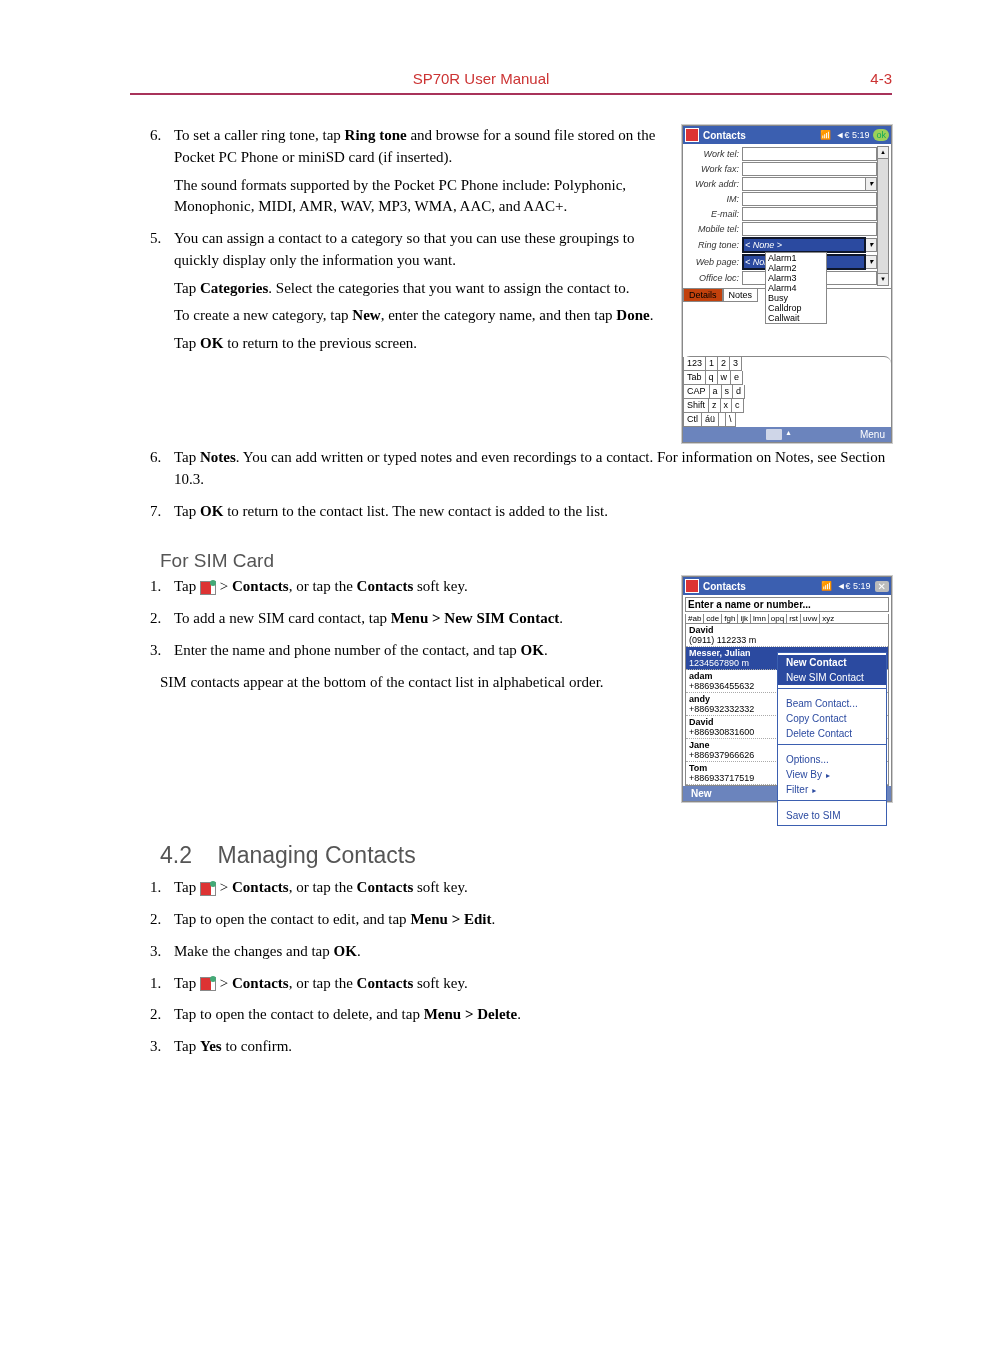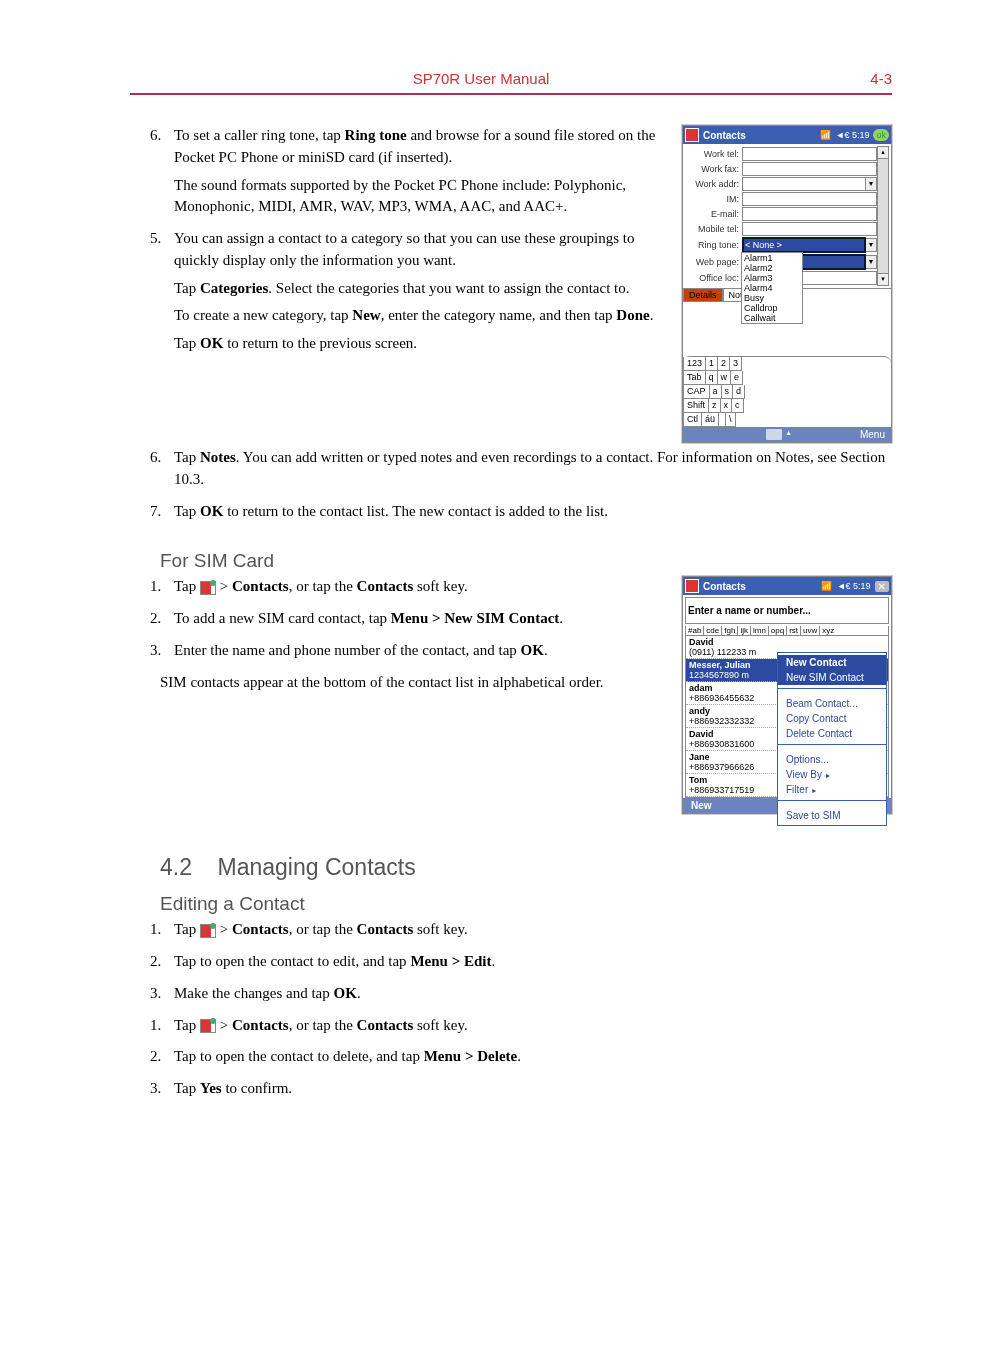--- a/index.html
+++ b/index.html
@@ -113,21 +113,21 @@
   }
   .titlebar .flag { width:12px;height:12px;background:#d33;border:1px solid #fff; }
   .titlebar .title { flex:1; font-weight:bold; }
   .titlebar .ok {
     background:#9dd05a;color:#1a5;font-size:9px;padding:1px 3px;border-radius:6px;
   }
   .titlebar .x {
     background:#bbb;color:#fff;font-size:10px;padding:0 3px;border-radius:2px;
   }
   .form-body { padding: 2px 2px 2px 2px; display:flex; }
-  .form-left { flex:1; }
+  .form-left { flex:1;font-style:italic; }
   .form-row { display:flex; align-items:center; margin:1px 0; }
   .form-row label { width:54px; text-align:right; padding-right:3px; font-size:9px; color:#333;}
   .form-row .field {
     flex:1; height:12px; border:1px solid #888; background:#fff;
   }
   .form-row .dd {
     width:10px;height:12px;border:1px solid #888;border-left:none;background:#eee;text-align:center;font-size:8px;line-height:12px;
   }
   .scrollcol { width:12px; display:flex;flex-direction:column;}
   .sc-btn { border:1px solid #888;background:#eee;height:11px;font-size:7px;text-align:center;line-height:9px;}
@@ -158,21 +158,21 @@
     background:#6b84bd;display:flex;justify-content:space-between;padding:2px 6px;color:#fff;font-size:10px;
   }
   .bottombar .kbicon{
     width:16px;height:11px;background:#cfd6e8;border-radius:1px;position:relative;
   }
   .bottombar .kbicon::after{content:"▴";position:absolute;right:-8px;top:-1px;font-size:8px;color:#fff;}
 
   
   .ss2 { width:208px; position:relative;}
   .searchbox {
-    border:1px solid #888;margin:2px;padding:7px 2px;font-weight:bold;font-size:10px;
+    border:1px solid #888;margin:2px;padding:1px 2px;font-weight:bold;font-size:10px;
   }
   .alpharow { display:flex;border:1px solid #888;border-top:none;margin:0 2px;}
   .alpharow span{border-right:1px solid #888;padding:0 2px;font-size:8px;}
   .alpharow span:last-child{border-right:none;}
   .clist{margin:0 2px;border:1px solid #888;border-top:none;font-size:9px;}
   .clist .entry{padding:1px 3px;border-bottom:1px dotted #aaa;}
   .clist .entry .name{font-weight:bold;}
   .clist .entry.selected{background:#2b4aa0;color:#fff;}
   .ctxmenu{
     position:absolute;right:4px;top:75px;width:108px;
@@ -262,21 +262,21 @@
           <div class="sc-btn">▴</div>
           <div class="sc-track"></div>
           <div class="sc-btn">▾</div>
         </div>
       </div>
       <div class="tabs1">
         <span class="tab">Details</span>
         <span class="tab active">Notes</span>
       </div>
 
-      <div class="sip-list" style="left:58px;top:126px;" id="ss1-ddlist">
+      <div class="sip-list" style="left:82px;top:126px;" id="ss1-ddlist">
           <div>Alarm1</div>
           <div>Alarm2</div>
           <div>Alarm3</div>
           <div>Alarm4</div>
           <div>Busy</div>
           <div>Calldrop</div>
           <div>Callwait</div>
         </div>
       <div class="kbd" id="ss1-kbd" style="margin-top:54px;">
           <div class="krow">
@@ -403,21 +403,20 @@
         <span class="kbicon"></span>
         <span>Menu</span>
       </div>
     </div>
   </div>
 
   <h2 class="section-num">
     <span>4.2</span>&nbsp;&nbsp;&nbsp;&nbsp;<span>Managing Contacts</span>
   </h2>
 
-  <h3 class="section-sub">Editing a Contact</h3>
   <ol class="main-list" id="edit-list">
       <li style="list-style: none; position: relative;"><span style="position: absolute; left: -24px;">1.</span>Tap <span class="flag-icon"></span> &gt; <span class="bold">Contacts</span>, or tap the <span class="bold">Contacts</span> soft key.</li>
       <li style="list-style: none; position: relative;"><span style="position: absolute; left: -24px;">2.</span>Tap to open the contact to edit, and tap <span class="bold">Menu &gt; Edit</span>.</li>
       <li style="list-style: none; position: relative;"><span style="position: absolute; left: -24px;">3.</span>Make the changes and tap <span class="bold">OK</span>.</li>
     </ol>
 
   <ol class="main-list" id="delete-list">
       <li style="list-style: none; position: relative;"><span style="position: absolute; left: -24px;">1.</span>Tap <span class="flag-icon"></span> &gt; <span class="bold">Contacts</span>, or tap the <span class="bold">Contacts</span> soft key.</li>
       <li style="list-style: none; position: relative;"><span style="position: absolute; left: -24px;">2.</span>Tap to open the contact to delete, and tap <span class="bold">Menu &gt; Delete</span>.</li>
       <li style="list-style: none; position: relative;"><span style="position: absolute; left: -24px;">3.</span>Tap <span class="bold">Yes</span> to confirm.</li>

